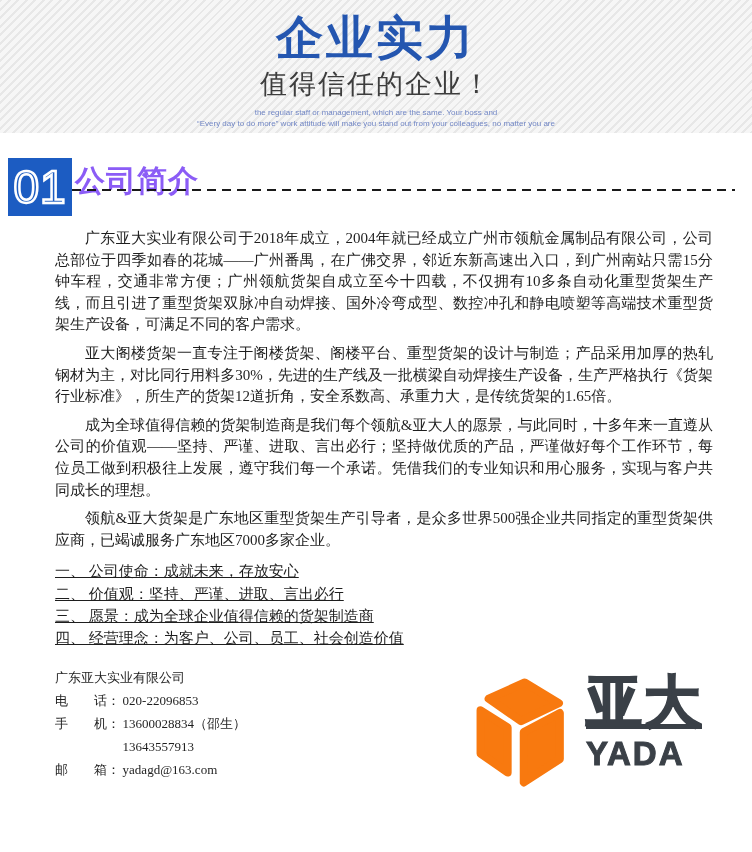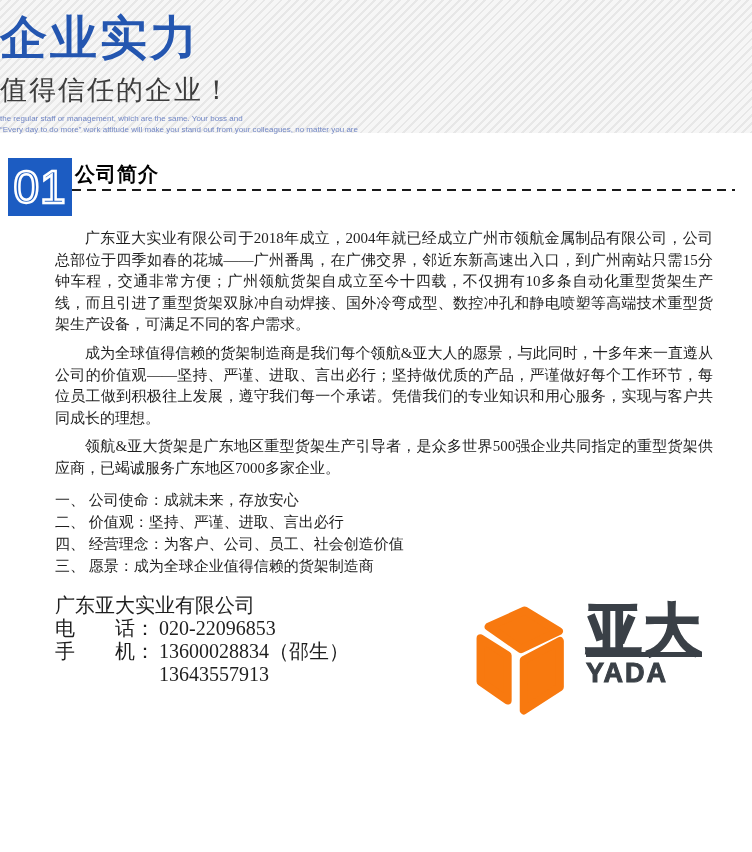--- a/index.html
+++ b/index.html
@@ -13,36 +13,37 @@
   }
 
   
   .banner {
     height: 133px;
     background: repeating-linear-gradient(
       135deg,
       #e7e7e7 0px, #e7e7e7 2px,
       #f6f6f6 2px, #f6f6f6 6px
     );
+    text-align: center;
     padding-top: 10px;
   }
   .banner-title {
     font-size: 47px;
     font-weight: 800;
     letter-spacing: 3px;
     color: #2456b0;
     line-height: 1.18;
   }
   .banner-subtitle {
     font-size: 27px;
     font-weight: 300;
     letter-spacing: 2px;
     color: #3d3d3d;
     line-height: 1.25;
-    margin-top: 9px;
+    margin-top: 3px;
   }
   .banner-tagline {
     margin-top: 5px;
     font-size: 8px;
     line-height: 11px;
     color: #7287c5;
   }
 
   
   .section-header {
@@ -59,23 +60,23 @@
     -webkit-text-stroke: 2.5px #ffffff;
     font-size: 46px;
     font-weight: 400;
     line-height: 58px;
     text-align: center;
     letter-spacing: 1px;
   }
   .section-title {
     position: absolute;
     left: 67px; top: 3px;
-    font-size: 20px;
+    font-size: 30px;
     font-weight: 700;
-    color: #000000;
+    color: #8b5cf6;
     letter-spacing: 1px;
     text-align: center;
   }
   .dashed-line {
     position: absolute;
     left: 64px; right: 0; top: 31px;
     height: 2px;
     background: repeating-linear-gradient(90deg,
       #1a1a1a 0px, #1a1a1a 9px,
       transparent 9px, transparent 15px);
@@ -90,35 +91,36 @@
   .content p {
     font-size: 15px;
     line-height: 21.6px;
     text-align: justify;
     text-indent: 2em;
     margin-bottom: 7px;
   }
   .value-list {
     list-style: none;
     margin-top: 9px;
+    text-decoration: underline;
   }
   .value-list li {
     font-size: 15px;
     line-height: 22.3px;
   }
 
   
   .footer {
     display: flex;
     margin: 16px 22px 0 55px;
     font-family: "Liberation Serif", "DejaVu Serif", serif;
   }
   .contact { flex: 1; }
   .contact-line {
-    font-size: 20px;
+    font-size: 13px;
     line-height: 23px;
     color: #1e1e1e;
     white-space: nowrap;
   }
   .contact-label {
     display: inline-block;
     width: 5.2em;
     font-family: Liberation Serif, serif;
   }
   .logo-block {
@@ -132,23 +134,24 @@
     font-family: "Liberation Sans", "DejaVu Sans", sans-serif;
     font-size: 56px;
     font-weight: 900;
     line-height: 1.0;
     letter-spacing: 2px;
     text-decoration: underline;
     -webkit-text-stroke: 2px #3a4047;
   }
   .logo-en {
     font-family: "Liberation Sans", "DejaVu Sans", sans-serif;
-    font-size: 27px;
+    font-size: 33px;
     font-weight: 800;
     letter-spacing: 2px;
+    margin-top: 5px;
     -webkit-text-stroke: 1px #3a4047;
   }
 </style>
 </head>
 <body>
 
 <div class="banner">
   <div class="banner-title">企业实力</div>
   <div class="banner-subtitle">值得信任的企业！</div>
   <div class="banner-tagline">
@@ -158,42 +161,46 @@
 </div>
 
 <div class="section-header">
   <div class="num-box">01</div>
   <div class="section-title">公司简介</div>
   <div class="dashed-line"></div>
 </div>
 
 <div class="content">
   <p>广东亚大实业有限公司于2018年成立，2004年就已经成立广州市领航金属制品有限公司，公司总部位于四季如春的花城——广州番禺，在广佛交界，邻近东新高速出入口，到广州南站只需15分钟车程，交通非常方便；广州领航货架自成立至今十四载，不仅拥有10多条自动化重型货架生产线，而且引进了重型货架双脉冲自动焊接、国外冷弯成型、数控冲孔和静电喷塑等高端技术重型货架生产设备，可满足不同的客户需求。</p>
+  <p>亚大阁楼货架一直专注于阁楼货架、阁楼平台、重型货架的设计与制造；产品采用加厚的热轧钢材为主，对比同行用料多30%，先进的生产线及一批横梁自动焊接生产设备，生产严格执行《货架行业标准》，所生产的货架12道折角，安全系数高、承重力大，是传统货架的1.65倍。</p>
   <p>成为全球值得信赖的货架制造商是我们每个领航&amp;亚大人的愿景，与此同时，十多年来一直遵从公司的价值观——坚持、严谨、进取、言出必行；坚持做优质的产品，严谨做好每个工作环节，每位员工做到积极往上发展，遵守我们每一个承诺。凭借我们的专业知识和用心服务，实现与客户共同成长的理想。</p>
   <p>领航&amp;亚大货架是广东地区重型货架生产引导者，是众多世界500强企业共同指定的重型货架供应商，已竭诚服务广东地区7000多家企业。</p>
 
   <ul class="value-list">
     <li>一、 公司使命：成就未来，存放安心</li>
     <li>二、 价值观：坚持、严谨、进取、言出必行</li>
+    <li>三、 愿景：成为全球企业值得信赖的货架制造商</li>
     <li>四、 经营理念：为客户、公司、员工、社会创造价值</li>
-    <li>三、 愿景：成为全球企业值得信赖的货架制造商</li>
   </ul>
 </div>
 
 <div class="footer">
   <div class="contact">
     <div class="contact-line">广东亚大实业有限公司</div>
     <div class="contact-line">
       <span class="contact-label">电　　话：</span><span>020-22096853</span>
     </div>
     <div class="contact-line">
       <span class="contact-label">手　　机：</span><span>13600028834（邵生）</span>
     </div>
     <div class="contact-line">
       <span class="contact-label"></span><span>13643557913</span>
+    </div>
+    <div class="contact-line">
+      <span class="contact-label">邮　　箱：</span><span>yadagd@163.com</span>
     </div>
 
   </div>
 
   <div class="logo-block">
     <svg class="logo-cube" width="108" height="120" viewBox="0 0 120 130" xmlns="http://www.w3.org/2000/svg">
       <g fill="#f8790f" stroke="#f8790f" stroke-width="9" stroke-linejoin="round">
         <path d="M63 10 L101 33 L59 53 L23 28 Z"></path>
         <path d="M14 41 L44 60 L44 110 L14 89 Z"></path>
         <path d="M62 65 L102 44 L102 95 L62 121 Z"></path>

